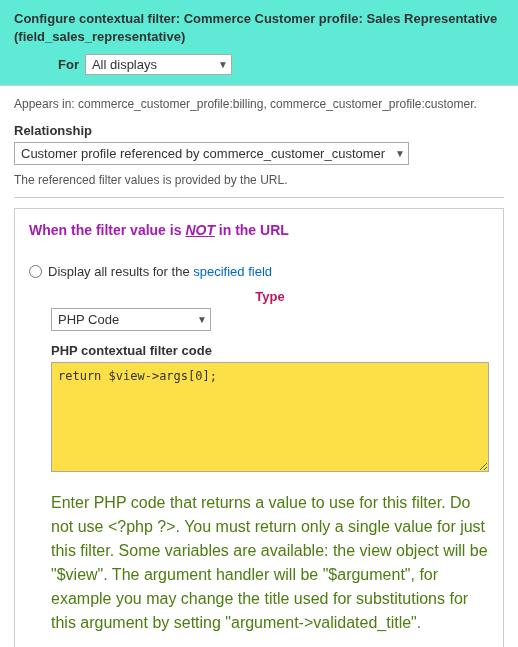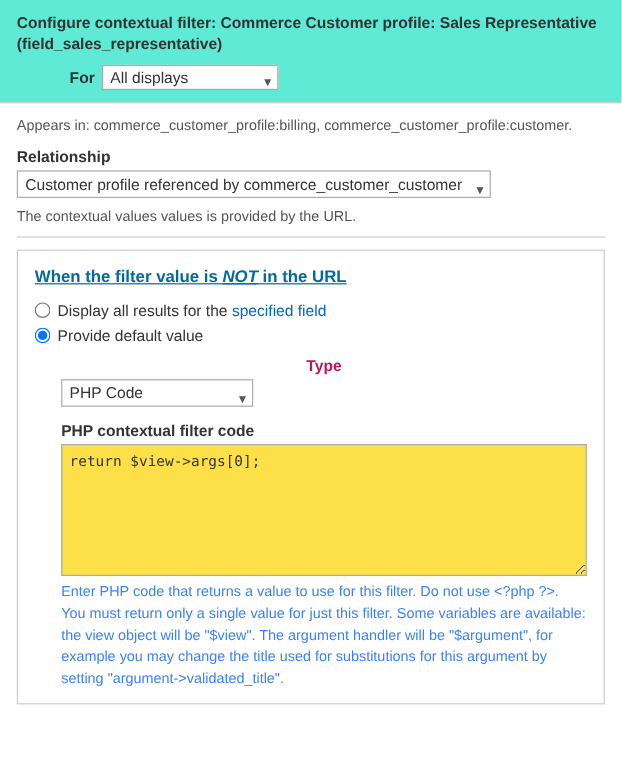--- a/index.html
+++ b/index.html
@@ -35,21 +35,21 @@
 
     .for-label {
       font-size: 13px;
       font-weight: bold;
       color: #333;
     }
 
     .select-wrapper {
       position: relative;
       display: inline-flex;
-      align-items: flex-end;
+      align-items: center;
     }
 
     .select-wrapper select {
       appearance: none;
       -webkit-appearance: none;
       background: #fff;
       border: 1px solid #aaa;
       padding: 2px 22px 2px 6px;
       font-size: 13px;
       color: #333;
@@ -112,24 +112,23 @@
 
     .filter-box {
       border: 1px solid #ccc;
       padding: 12px 14px;
       background: #fff;
     }
 
     .filter-box-title {
       font-size: 14px;
       font-weight: bold;
-      color: #0369a1;
-      margin-bottom: 10px;
+      color: #a21caf;
+      margin-bottom: 23px;
       line-height: 1.4;
-      text-decoration: underline;
     }
 
     .filter-box-title em {
       font-style: italic;
       text-decoration: underline;
     }
 
     .radio-group {
       margin-bottom: 10px;
     }
@@ -202,23 +201,23 @@
       border: 1px solid #aaa;
       padding: 6px;
       font-family: monospace;
       font-size: 12px;
       color: #333;
       resize: vertical;
       background: #fde047;
     }
 
     .php-help-text {
-      font-size: 12px;
-      color: #3b82f6;
-      margin-top: 1px;
+      font-size: 16px;
+      color: #4d7c0f;
+      margin-top: 16px;
       line-height: 1.5;
     }
   </style>
 </head>
 <body>
 
 <div class="header-section">
   <div class="header-title">Configure contextual filter: Commerce Customer profile: Sales Representative (field_sales_representative)</div>
   <div class="for-row">
     <span class="for-label">For</span>
@@ -242,41 +241,37 @@
   <div class="relationship-label">Relationship</div>
   <div class="relationship-row">
     <div class="select-wrapper">
       <select>
         <option>Customer profile referenced by commerce_customer_customer</option>
       </select>
       <span class="select-arrow">▼</span>
     </div>
   </div>
 
-  <div class="contextual-note">The contextual values values is provided by the URL.</div>
+  <div class="contextual-note">The referenced filter values is provided by the URL.</div>
 
   <div class="filter-box">
 
     <div class="filter-box-title">
       <span>When the filter value is </span><em>NOT</em><span> in the URL</span>
     </div>
 
     <div class="radio-group">
 
       <div class="radio-item">
         <input type="radio" name="filter_option" id="radio_display_all" style="">
         <label for="radio_display_all">
           <span>Display all results for the </span><a href="#">specified field</a>
         </label>
       </div>
 
-      <div class="radio-item">
-        <input type="radio" name="filter_option" id="radio_provide_default" checked="" style="">
-        <label for="radio_provide_default">Provide default value</label>
-      </div>
 
     </div>
 
     <div class="type-section">
 
       <div class="type-label">Type</div>
       <div class="type-row">
         <div class="select-wrapper">
           <select>
             <option>PHP Code</option>

